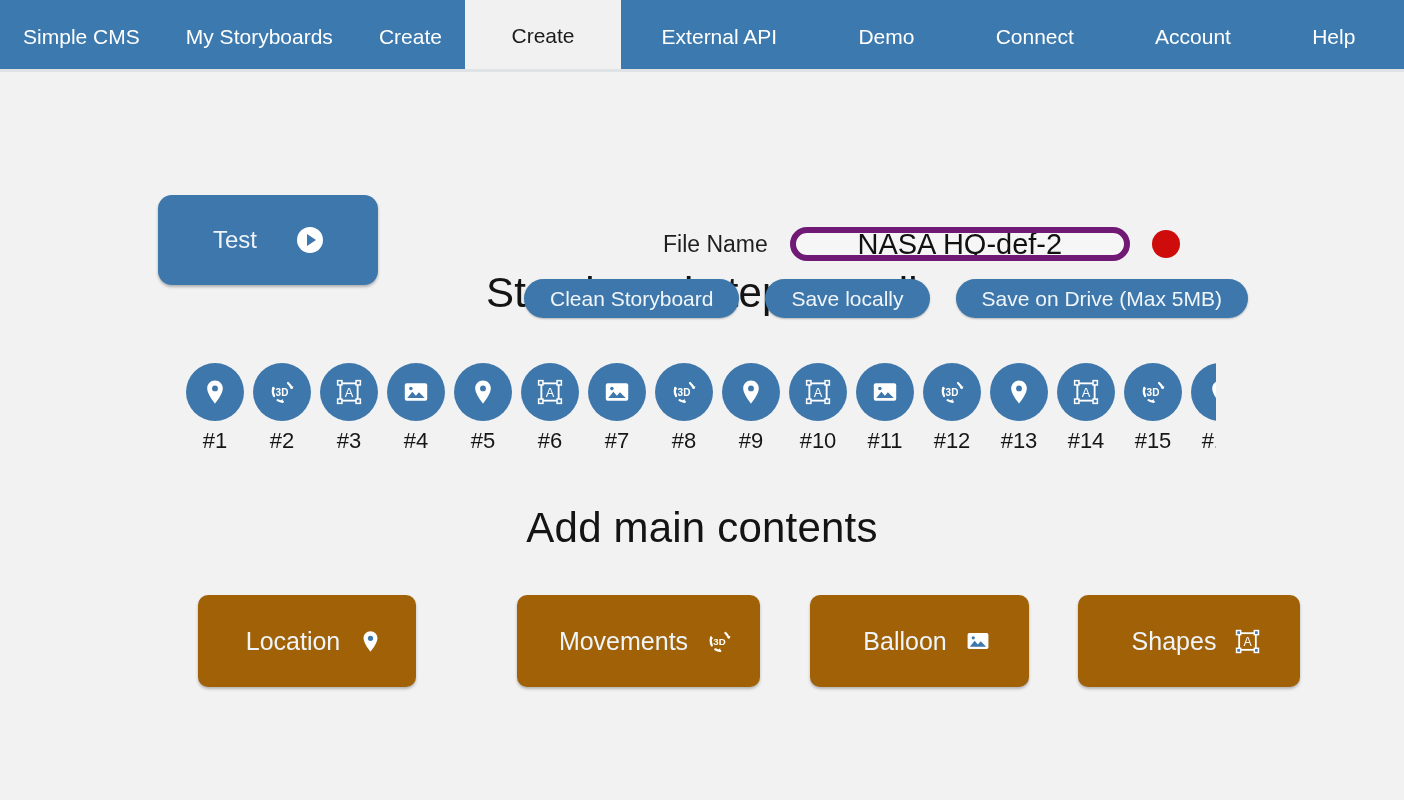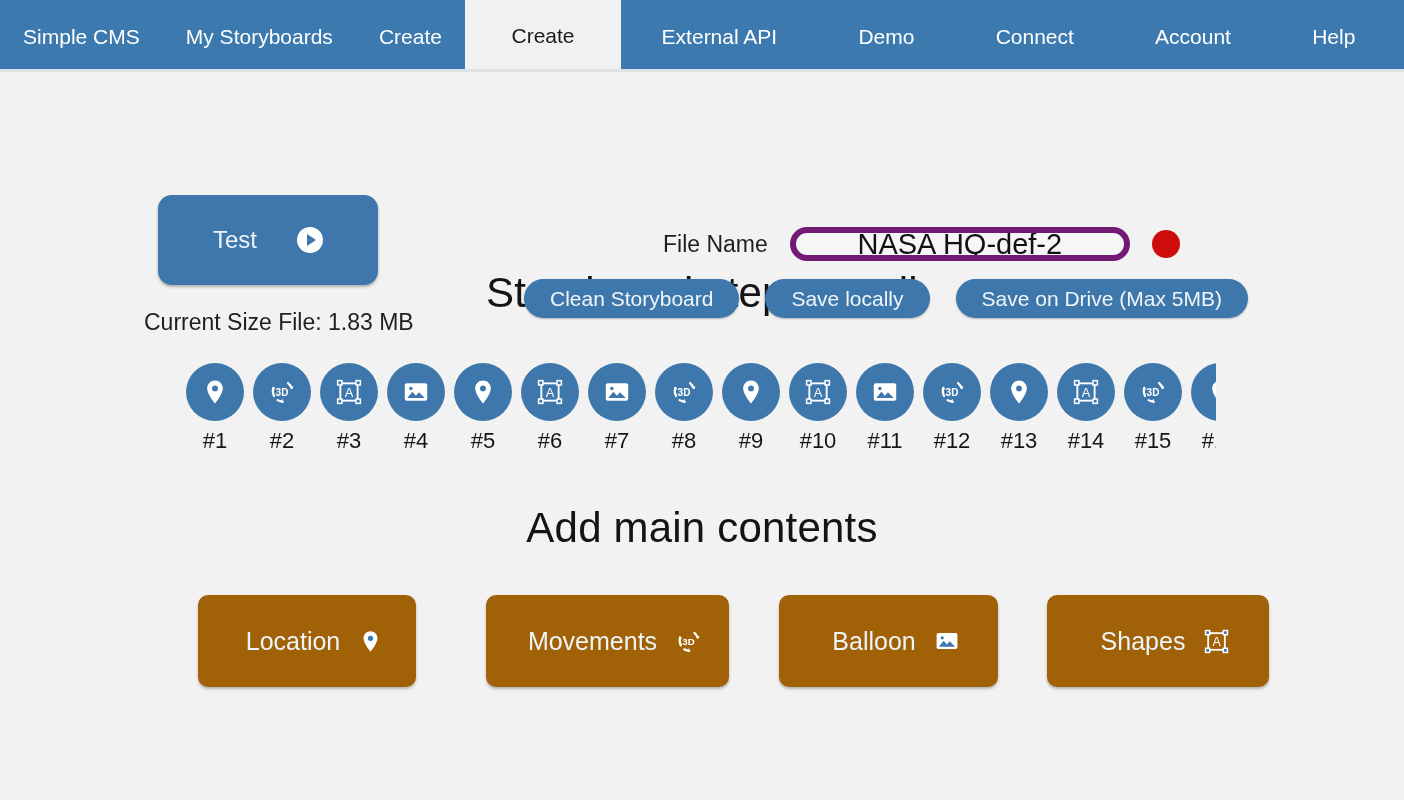--- a/index.html
+++ b/index.html
@@ -164,21 +164,21 @@
     border: none; border-radius: 10px;
     color: #eff4f8; font-size: 25px;
     font-family: "Liberation Sans", sans-serif;
     display: flex; align-items: center; justify-content: center;
     gap: 18px;
     box-shadow: 0 2px 3px rgba(0,0,0,.26);
     cursor: pointer;
     padding-left: 15px;
   }
   .cb-location  { width: 218px; }
-  .cb-movements { width: 243px; margin-left: 70px; }
+  .cb-movements { width: 243px; margin-left: 101px; }
   .cb-balloon   { width: 219px; margin-left: 50px; }
   .cb-shapes    { width: 222px; margin-left: 49px; }
   .content-btn svg { display: block; flex: 0 0 auto; }
 </style>
 </head>
 <body>
 
 <div class="navbar">
   <div class="nav-seg nav-left">
     <div class="nav-item">Simple CMS</div>
@@ -196,21 +196,20 @@
   <div class="nav-underline"></div>
 </div>
 
 <div class="toolbar">
 
   <button class="test-btn">
     <span>Test</span>
     <span class="play-icon"></span>
   </button>
 
-  <div class="size-label">Current Size File:  1.83 MB</div>
 
   <div class="file-row">
     <div class="file-label">File Name</div>
     <input class="file-input" type="text" value="NASA HQ-def-2" style="">
     <div class="status-dot"></div>
   </div>
 
   <div class="action-row">
     <button class="pill-btn">Clean Storyboard</button>
     <span class="gap-a"></span>

